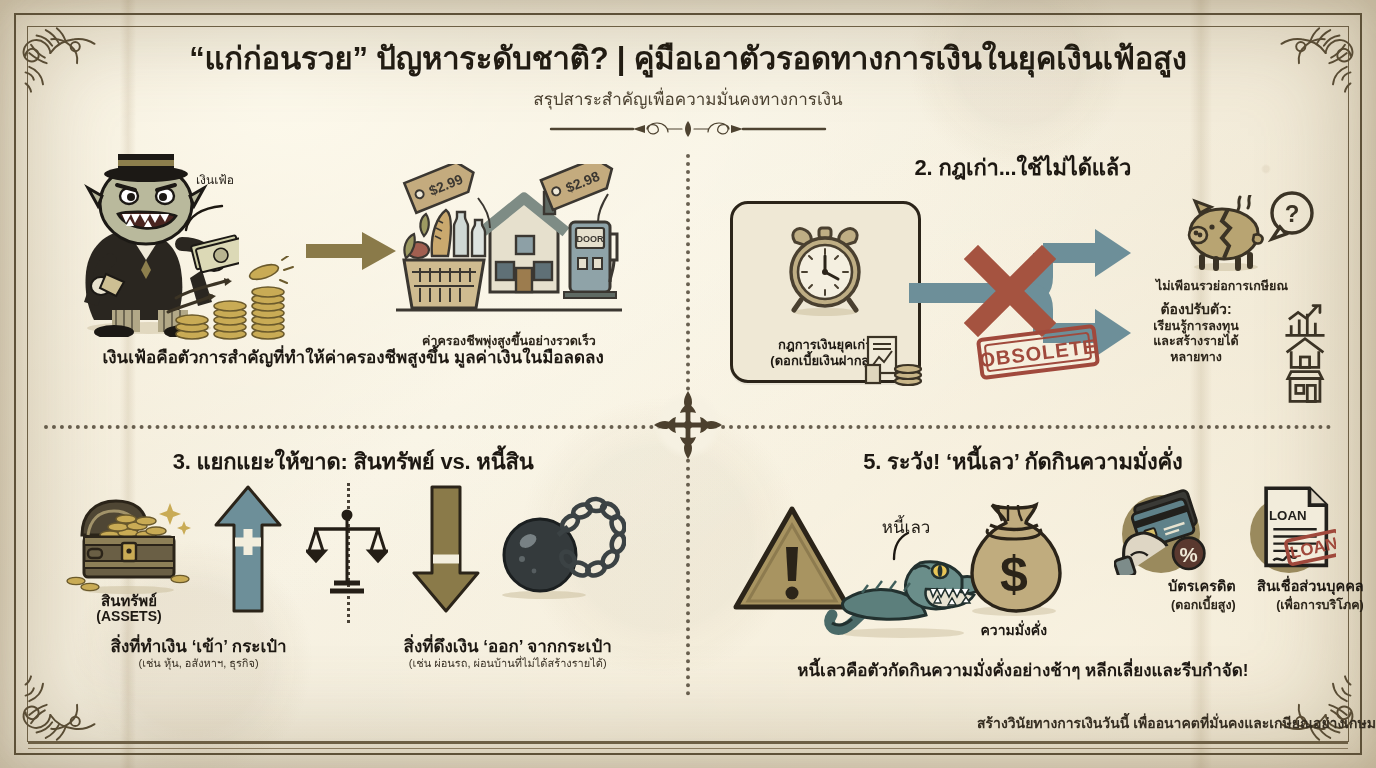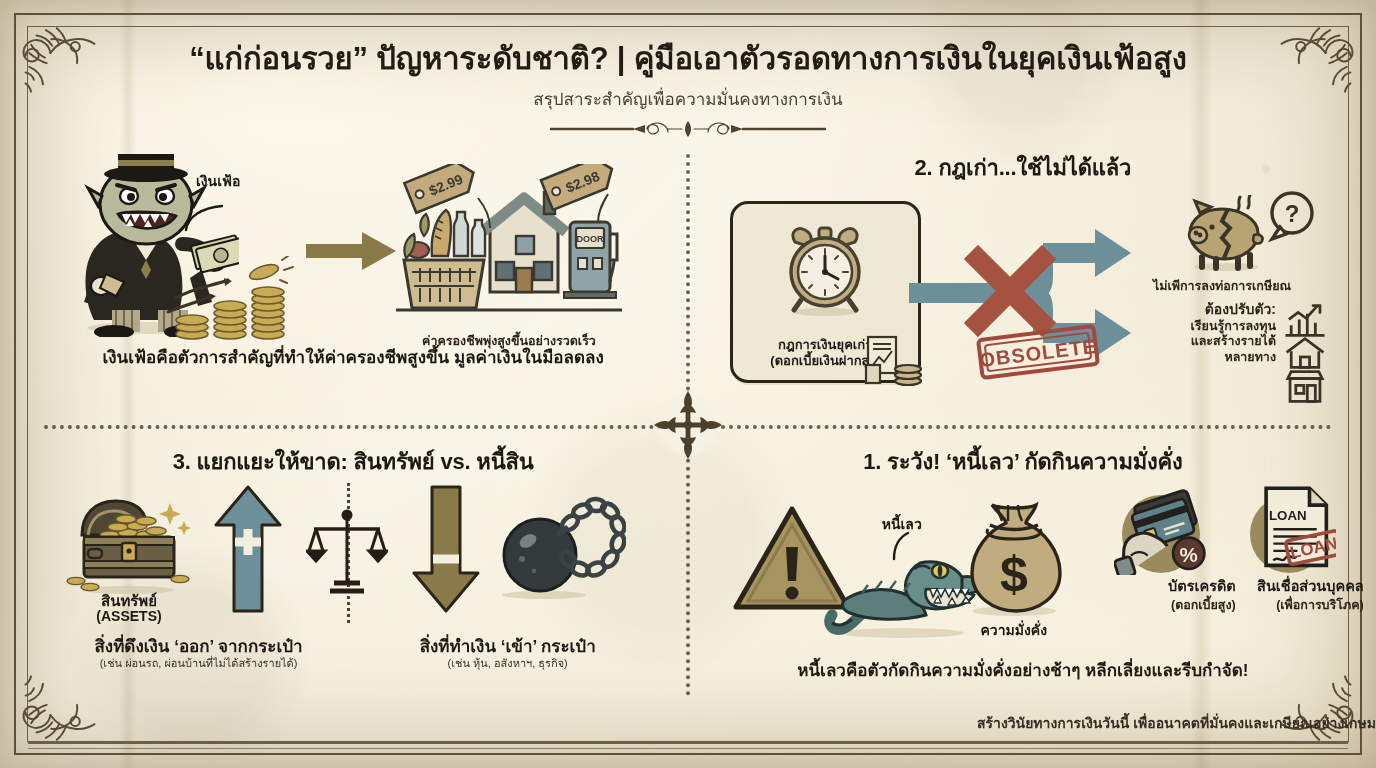--- a/index.html
+++ b/index.html
@@ -71,36 +71,36 @@
 
   .sec-title{font-size:22px;font-weight:bold;color:#1d1812;margin:2px 0 4px;letter-spacing:-.2px;}
   .sec-foot{font-size:17px;font-weight:bold;color:#1d1812;line-height:1.2;}
   .sec-cap{font-size:12.5px;color:#3a3226;font-weight:bold;line-height:1.25;}
   .sec-cap.sm{font-size:11px;font-weight:normal;}
 
   .art{position:relative;height:200px;}
 
   
   .s1-demon{position:absolute;left:10px;top:4px;width:185px;height:185px;}
-  .s1-lbl{position:absolute;left:152px;top:22px;font-size:14px;font-weight:bold;color:#1d1812;}
+  .s1-lbl{position:absolute;left:152px;top:22px;font-size:12px;font-weight:normal;color:#1d1812;}
   .s1-arrow{position:absolute;left:262px;top:80px;width:90px;height:46px;color:#8a7a49;}
   .s1-goods{position:absolute;left:350px;top:16px;width:230px;height:168px;}
   .s1-goodcap{position:absolute;left:330px;top:186px;width:270px;font-size:12.5px;font-weight:bold;color:#2b2419;}
 
   
   .s2-box{position:absolute;left:16px;top:12px;width:185px;height:176px;border:3px solid #2b2419;border-radius:18px;background:#efe8d5;box-shadow:0 2px 0 rgba(0,0,0,.06);}
   .s2-clock{position:absolute;left:50%;top:16px;width:100px;height:100px;transform:translateX(-50%);}
   .s2-boxtxt{position:absolute;left:6px;right:6px;bottom:12px;font-size:13px;font-weight:bold;color:#1d1812;line-height:1.18;}
   .s2-flow{position:absolute;left:195px;top:24px;width:260px;height:160px;color:#6d8f99;}
   .s2-x{position:absolute;left:250px;top:56px;width:92px;height:92px;color:#a55340;}
   .s2-stamp{position:absolute;left:262px;top:140px;width:124px;height:46px;}
   .s2-pig{position:absolute;right:56px;top:6px;width:100px;height:78px;}
   .s2-q{position:absolute;right:14px;top:0px;width:56px;height:56px;}
   .s2-pigcap{position:absolute;right:4px;top:90px;width:212px;font-size:12.5px;font-weight:bold;color:#2b2419;}
-  .s2-adapt{position:absolute;right:56px;top:112px;width:160px;text-align:right;font-size:12.5px;font-weight:bold;color:#2b2419;line-height:1.26;}
+  .s2-adapt{position:absolute;right:56px;top:112px;width:160px;font-size:12.5px;font-weight:bold;color:#2b2419;line-height:1.26;}
   .s2-adapt .hd{font-size:14px;}
   .s2-icons{position:absolute;right:4px;top:112px;width:46px;}
   .s2-icons>div{height:33px;}
   .s2-docs{position:absolute;left:150px;bottom:2px;width:62px;height:52px;}
 
   
   .s3{position:relative;height:150px;}
   .s3-chest{position:absolute;left:22px;top:8px;width:126px;height:104px;}
   .s3-up{position:absolute;left:168px;top:2px;width:72px;height:128px;color:#6d8f99;}
   .s3-scale{position:absolute;left:262px;top:22px;width:82px;height:92px;}
@@ -110,21 +110,21 @@
   .s3-lbl{position:absolute;font-size:15px;font-weight:bold;color:#1d1812;line-height:1.12;}
   .s3-lbl .en{font-size:14px;}
   .s3-l1{left:20px;top:110px;width:130px;}
   .s3-l2{left:440px;top:110px;width:156px;}
   .s3-cols{display:flex;margin-top:4px;}
   .s3-cols>div{flex:1;}
 
   
   .s4-warn{position:absolute;left:18px;top:22px;width:120px;height:108px;}
   .s4-croc{position:absolute;left:108px;top:58px;width:160px;height:98px;}
-  .s4-lbl{position:absolute;left:168px;top:30px;font-size:14px;font-weight:bold;color:#1d1812;}
+  .s4-lbl{position:absolute;left:168px;top:30px;font-size:17px;font-weight:normal;color:#1d1812;}
   .s4-bag{position:absolute;left:246px;top:16px;width:108px;height:118px;}
   .s4-bagcap{position:absolute;left:230px;top:136px;width:140px;font-size:14px;font-weight:bold;color:#1d1812;}
   .s4-ic{position:absolute;top:12px;width:150px;text-align:right;}
   .s4-ic.a{left:372px;}
   .s4-ic.b{left:500px;}
   .s4-circ{width:78px;height:78px;border-radius:50%;background:#9a8a5d;margin:0 auto 6px;position:relative;overflow:visible;}
   .s4-ic .t{font-size:14.5px;font-weight:bold;color:#1d1812;line-height:1.1;}
   .s4-ic .t2{font-size:12.5px;font-weight:bold;color:#2b2419;}
 
   
@@ -450,21 +450,21 @@
             <path d="M64 2c-3 6 1 8-2 13M74 0c-3 6 1 8-2 13" stroke="#3b3325" stroke-width="3" fill="none" stroke-linecap="round"></path>
           </svg>
         </div>
         <div class="s2-q">
           <svg viewBox="0 0 56 56">
             <circle cx="30" cy="24" r="20" fill="none" stroke="#3b3325" stroke-width="3.4"></circle>
             <path d="M18 38l-8 12 14-5z" fill="#f3eedd" stroke="#3b3325" stroke-width="3.4"></path>
             <text x="30" y="33" font-size="24" font-family="Liberation Sans, sans-serif" font-weight="bold" fill="#3b3325" text-anchor="middle">?</text>
           </svg>
         </div>
-        <div class="s2-pigcap sec-cap">ไม่เพีการลงท่อการเกษียณ</div>
+        <div class="s2-pigcap sec-cap">ไม่เพีอนรวย่อการเกษียณ</div>
 
         <div class="s2-adapt">
           <div class="hd">ต้องปรับตัว:</div>
           <div>เรียนรู้การลงทุน</div>
           <div>และสร้างรายได้</div>
           <div>หลายทาง</div>
         </div>
         <div class="s2-icons">
           <div>
             <svg viewBox="0 0 40 32" fill="none" stroke="#3b3325" stroke-width="2.4">
@@ -589,32 +589,32 @@
           </svg>
         </div>
 
         <div class="s3-lbl s3-l1">
           <div>สินทรัพย์</div>
           <div class="en">(ASSETS)</div>
         </div>
       </div>
       <div class="s3-cols">
         <div>
+          <div class="sec-foot">สิ่งที่ทำเงิน ‘เข้า’ กระเป๋า</div>
+          <div class="sec-cap sm">(เช่น หุ้น, อสังหาฯ, ธุรกิจ)</div>
+        </div>
+        <div>
           <div class="sec-foot">สิ่งที่ดึงเงิน ‘ออก’ จากกระเป๋า</div>
           <div class="sec-cap sm">(เช่น ผ่อนรถ, ผ่อนบ้านที่ไม่ได้สร้างรายได้)</div>
         </div>
-        <div>
-          <div class="sec-foot">สิ่งที่ทำเงิน ‘เข้า’ กระเป๋า</div>
-          <div class="sec-cap sm">(เช่น หุ้น, อสังหาฯ, ธุรกิจ)</div>
-        </div>
       </div>
     </div>
 
     <div class="cell q4">
-      <div class="sec-title">1. ระวัง! ‘หนี้เลว’ กัดกินความมั่งคั่ง</div>
+      <div class="sec-title">5. ระวัง! ‘หนี้เลว’ กัดกินความมั่งคั่ง</div>
       <div class="art" style="height:178px">
 
         <div class="s4-warn">
           <svg viewBox="0 0 120 108">
             <path d="M60 4L116 102H4z" fill="#a89461" stroke="#2b2419" stroke-width="5" stroke-linejoin="round"></path>
             <path d="M60 20l44 76H16z" fill="none" stroke="#8d7b4f" stroke-width="3"></path>
             <path d="M54 42h12l-2 34h-8z" fill="#2b2419"></path>
             <circle cx="60" cy="88" r="6.5" fill="#2b2419"></circle>
           </svg>
         </div>

